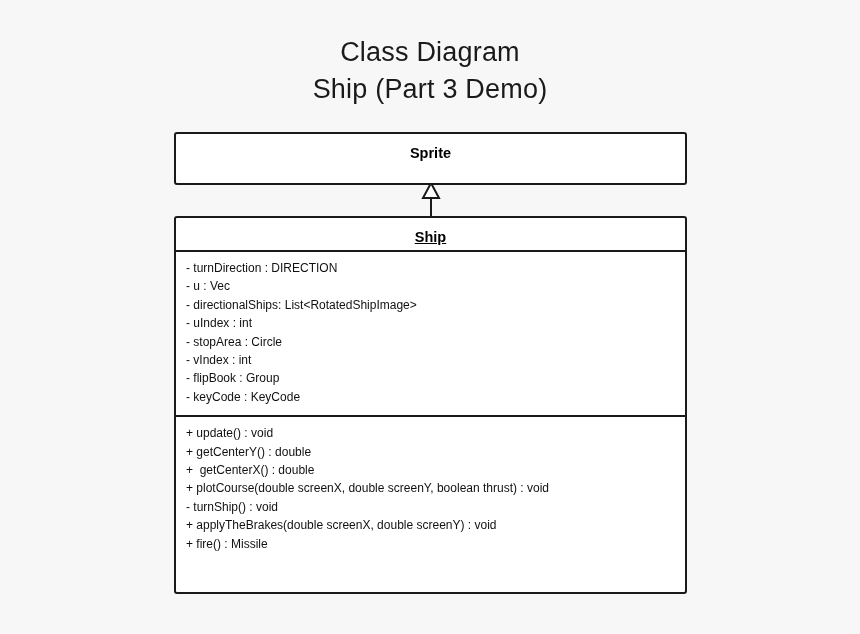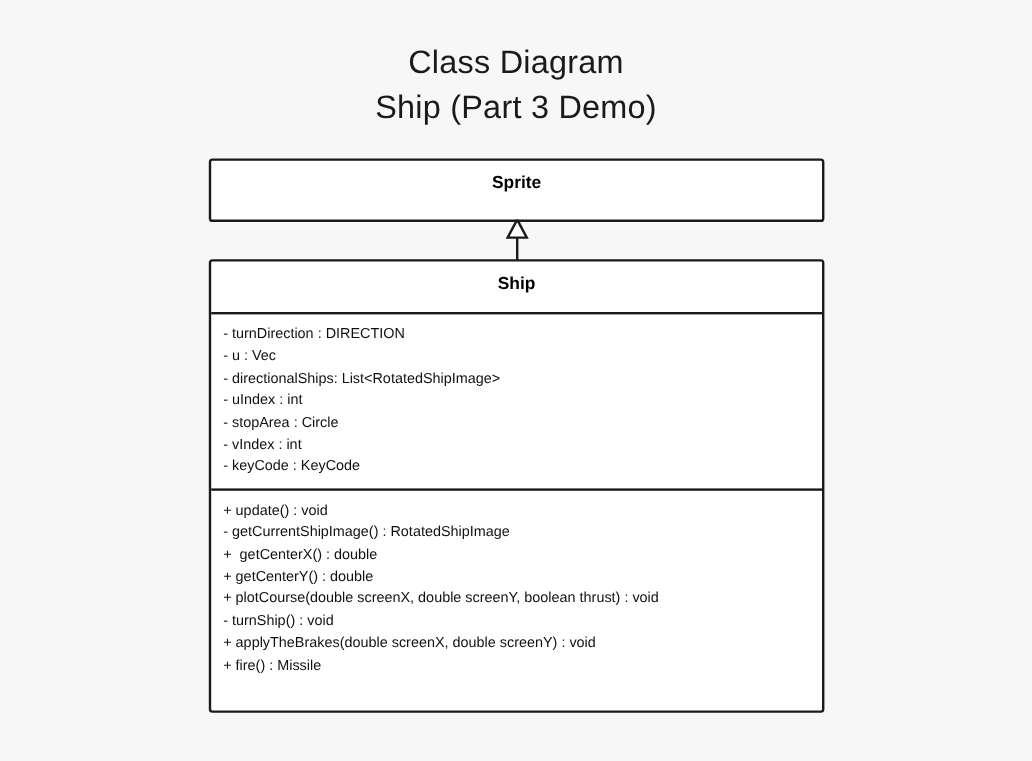--- a/index.html
+++ b/index.html
@@ -73,21 +73,22 @@
   }
 
   
   #ship-box {
     left: 174px;
     top: 216px;
     width: 513px;
     height: 378px;
   }
   #ship-box .uml-class-name {
-    padding: 10px 6px 14px 6px;
+    padding: 10px 6px 4px 6px;
+    text-decoration: underline;
   }
 
   
   .gen-arrow {
     position: absolute;
     left: 414px;
     top: 183px;
     width: 34px;
     height: 36px;
   }
@@ -116,28 +117,28 @@
   <div class="uml-box" id="ship-box">
     <div class="uml-class-name">Ship</div>
 
     <div class="uml-compartment">
       <div class="uml-member">- turnDirection : DIRECTION</div>
       <div class="uml-member">- u : Vec</div>
       <div class="uml-member">- directionalShips: List&lt;RotatedShipImage&gt;</div>
       <div class="uml-member">- uIndex : int</div>
       <div class="uml-member">- stopArea : Circle</div>
       <div class="uml-member">- vIndex : int</div>
+      <div class="uml-member">- flipBook : Group</div>
       <div class="uml-member">- keyCode : KeyCode</div>
     </div>
 
     <div class="uml-compartment">
       <div class="uml-member">+ update() : void</div>
-      <div class="uml-member">- getCurrentShipImage() : RotatedShipImage</div>
+      <div class="uml-member">+ getCenterY() : double</div>
       <div class="uml-member">+  getCenterX() : double</div>
-      <div class="uml-member">+ getCenterY() : double</div>
       <div class="uml-member">+ plotCourse(double screenX, double screenY, boolean thrust) : void</div>
       <div class="uml-member">- turnShip() : void</div>
       <div class="uml-member">+ applyTheBrakes(double screenX, double screenY) : void</div>
       <div class="uml-member">+ fire() : Missile</div>
     </div>
   </div>
 
 </div>
 
 </body></html>

